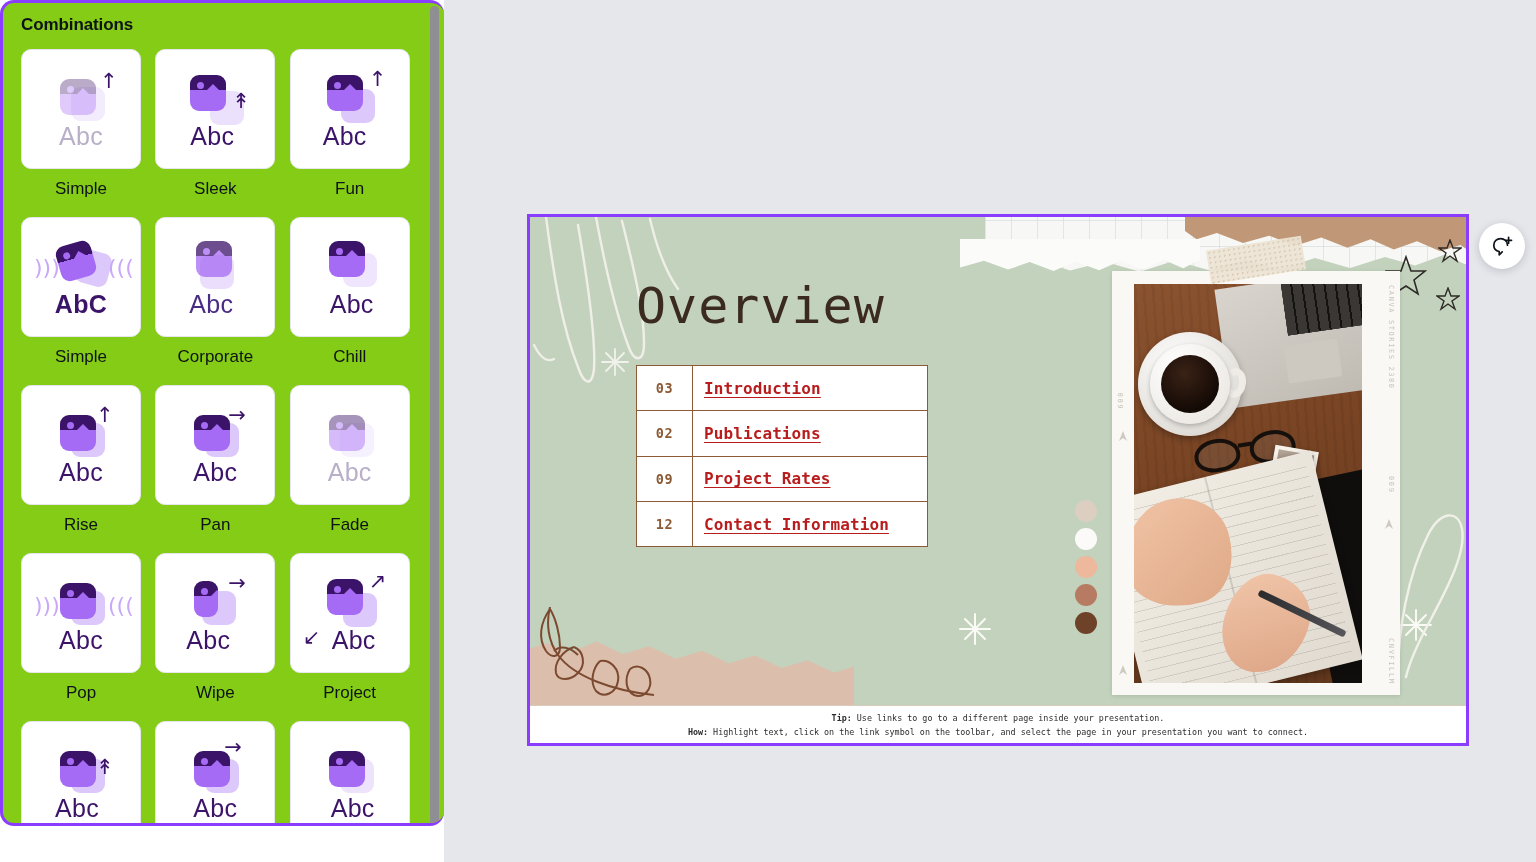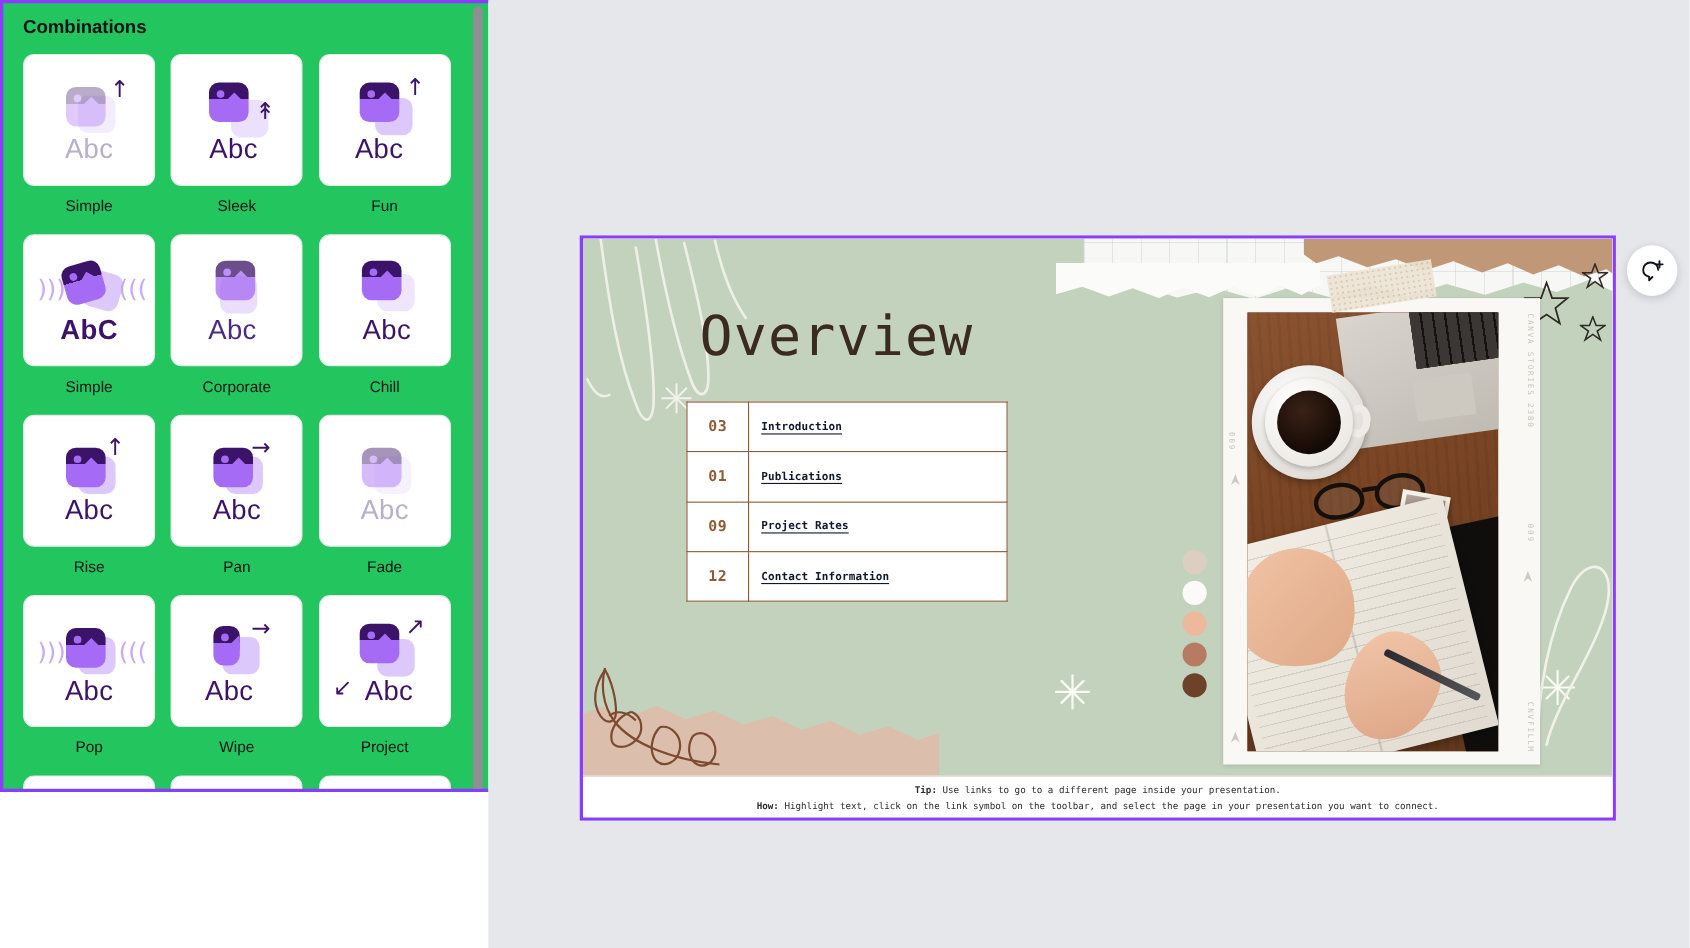--- a/index.html
+++ b/index.html
@@ -7,26 +7,27 @@
     width: 1536px; height: 862px;
     overflow: hidden;
     font-family: "Liberation Sans", sans-serif;
     background: #ffffff;
   }
   #app { position: relative; width: 1536px; height: 862px; }
 
   
   #left-panel {
     position: absolute; left: 0; top: 0;
-    width: 444px; height: 720px;
-    background: #22c55e;
+    width: 444px; height: 826px;
+    background: #84cc16;
     border-left: 3px solid #8B3DFF;
     border-top: 3px solid #8B3DFF;
     border-bottom: 3px solid #8B3DFF;
     overflow: hidden;
+    border-radius: 14px;
   }
   .panel-inner {
     position: absolute; left: 0; top: 0;
     width: 426px; height: 862px;
     padding: 0 18px 0 18px;
     overflow: hidden;
   }
   .section-title {
     font-size: 17px; font-weight: bold; color: #0E1318;
     padding-top: 12px; padding-bottom: 14px;
@@ -43,21 +44,21 @@
     width: 120px; height: 120px;
     border: 1px solid #E5E7EB;
     border-radius: 10px;
     background: #ffffff;
     display: flex; align-items: center; justify-content: center;
     position: relative;
     cursor: pointer;
   }
   .anim-label {
     text-align: center;
-    font-size: 14px;
+    font-size: 17px;
     color: #0E1318;
     margin-top: 10px;
     margin-bottom: 18px;
   }
 
   
   .ic { position: relative; width: 86px; height: 80px; }
   .ic .shadow-sq {
     position: absolute;
     width: 34px; height: 34px;
@@ -187,21 +188,21 @@
     font-family: "DejaVu Sans Mono", monospace;
     font-size: 50px;
     font-weight: normal;
     color: #3A2A20;
     letter-spacing: 1px;
   }
 
   
   #toc-table {
     position: absolute;
-    left: 94px; top: 148px;
+    left: 106px; top: 148px;
     width: 292px;
     border: 1.5px solid #8C5A34;
     background: #ffffff;
     border-collapse: collapse;
   }
   #toc-table tr { height: 45.3px; }
   #toc-table td {
     border: 1px solid #8C5A34;
     font-family: "DejaVu Sans Mono", monospace;
     vertical-align: middle;
@@ -209,23 +210,23 @@
   #toc-table td.num {
     width: 56px;
     text-align: center;
     font-size: 13.5px;
     font-weight: bold;
     color: #8C5A34;
     letter-spacing: 0.6px;
   }
   #toc-table td.lbl {
     padding-left: 11px;
-    font-size: 10px;
+    font-size: 16px;
     font-weight: bold;
-    color: #0f172a;
+    color: #b91c1c;
     letter-spacing: 0.1px;
   }
   #toc-table td.lbl span {
     text-decoration: underline;
     text-underline-offset: 3px;
     cursor: pointer;
   }
 
   
   .swatches {
@@ -689,21 +690,21 @@
 
           <div id="slide-title">Overview</div>
 
           <table id="toc-table">
             <tbody>
               <tr>
                 <td class="num">03</td>
                 <td class="lbl"><span>Introduction</span></td>
               </tr>
               <tr>
-                <td class="num">01</td>
+                <td class="num">02</td>
                 <td class="lbl"><span>Publications</span></td>
               </tr>
               <tr>
                 <td class="num">09</td>
                 <td class="lbl"><span>Project Rates</span></td>
               </tr>
               <tr>
                 <td class="num">12</td>
                 <td class="lbl"><span>Contact Information</span></td>
               </tr>

